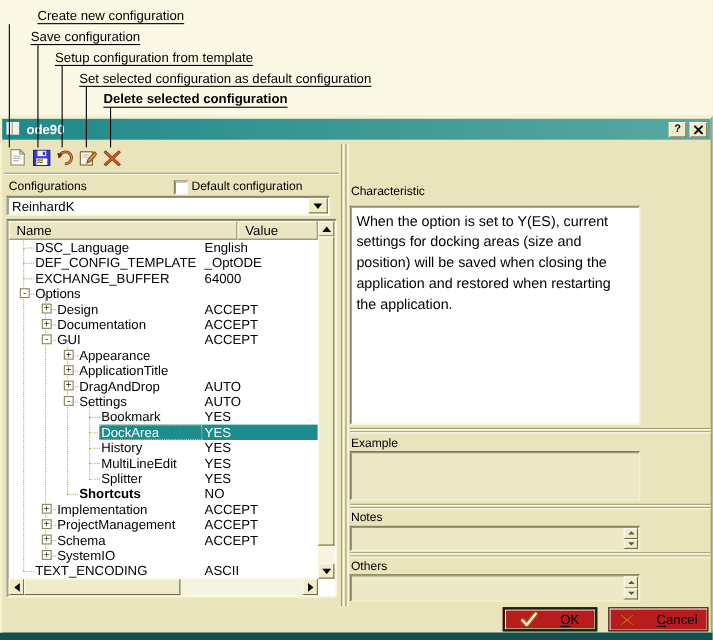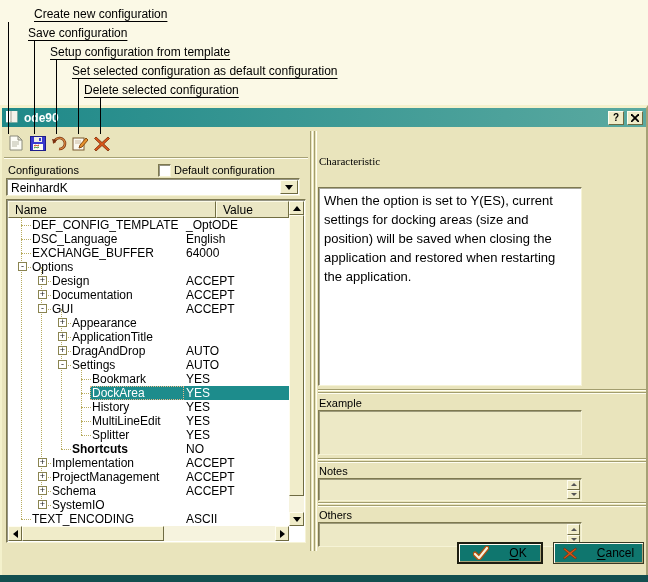--- a/index.html
+++ b/index.html
@@ -8,21 +8,21 @@
     background:#FBF9E6;
     font-family:"Liberation Sans", sans-serif;
     -webkit-font-smoothing:none;
   }
   
   .anno{position:absolute;font-size:12px;color:#000;text-decoration:underline;text-underline-offset:3px;white-space:nowrap;z-index:30;}
   .anno.a0{left:2px;top:7px;margin-left:32px;}
   .anno.a1{left:28px;top:26px;}
   .anno.a2{left:50px;top:45px;}
   .anno.a3{left:72px;top:64px;}
-  .anno.a4{left:84px;top:83px;}
+  .anno.a4{left:94px;top:83px;font-weight:bold;}
   .aline{position:absolute;width:1px;background:#000;z-index:31;}
   .aline.l0{left:8px;top:22px;height:112px;}
   .aline.l1{left:34px;top:41px;height:93px;}
   .aline.l2{left:56px;top:60px;height:74px;}
   .aline.l3{left:78px;top:79px;height:55px;}
   .aline.l4{left:100px;top:98px;height:36px;}
 
   
   .window{
     position:absolute;left:0;top:105px;width:644px;height:467px;
@@ -128,21 +128,21 @@
   .hsplit .bar.b1{top:3px;}
 
   
   .topic-header{
     position:absolute;left:316px;top:41px;width:328px;height:22px;background:#F7F3D0;
     border:1px solid;border-color:#8C8759 #FDFBE8 #FDFBE8 #8C8759;box-sizing:border-box;
     border-left:3px solid #FFFFF6;
   }
   .topic-header .txt{font-size:15px;font-weight:bold;color:#1D5B1D;padding:2px 0 0 6px;white-space:nowrap;}
   .sec-label{position:absolute;left:317px;font-size:11px;color:#000;}
-  .sec-label.p0{top:47px;font-family:Liberation Serif, serif;}
+  .sec-label.p0{top:60px;}
   .sec-label.p1{top:289px;}
   .sec-label.p2{top:357px;}
   .sec-label.p3{top:401px;}
   .sec-box{
     position:absolute;left:316px;width:264px;box-sizing:border-box;
     border:1px solid;border-color:#7E7950 #F6F3D6 #F6F3D6 #7E7950;box-shadow:inset 1px 1px 0 rgba(60,58,30,.45);
   }
   .sec-box.b0{top:79px;height:199px;background:#fff;font-size:13px;line-height:19px;padding:3px 5px;color:#000;}
   .sec-box.b1{top:302px;height:45px;background:#EDE9C6;}
   .sec-box.b2{top:370px;height:23px;background:#EDE9C6;}
@@ -150,21 +150,21 @@
   .hsplit.g0{top:281px;}
   .hsplit.g1{top:350px;}
   .hsplit.g2{top:394px;}
   .spin{position:absolute;right:1px;top:1px;bottom:1px;width:13px;display:flex;flex-direction:column;}
   .spin .sp{flex:1;background:#F0ECC9;border:1px solid;border-color:#FFFDF0 #6F6B42 #6F6B42 #FFFDF0;box-sizing:border-box;display:flex;align-items:center;justify-content:center;}
   .mini-tri-up{width:0;height:0;border-left:3px solid transparent;border-right:3px solid transparent;border-bottom:3px solid #555;}
   .mini-tri-down{width:0;height:0;border-left:3px solid transparent;border-right:3px solid transparent;border-top:3px solid #555;}
 
   
   .btn{
-    position:absolute;top:434px;height:22px;background:#0f766e;box-sizing:border-box;
+    position:absolute;top:444px;height:22px;background:#b91c1c;box-sizing:border-box;
     display:flex;align-items:center;justify-content:center;gap:20px;
     font-size:12px;color:#000;
     box-shadow:inset 1px 1px 0 #FFFDF0, inset -1px -1px 0 #A9A478;
   }
   .btn u{text-underline-offset:2px;}
   .btn.ok{left:455px;width:86px;border:2px solid #1d1d10;}
   .btn.cancel{left:551px;width:91px;border:1px solid #3a3a24;}
 </style>
 </head>
 <body>
@@ -262,27 +262,27 @@
       <div class="th-cell c0">Name</div>
       <div class="th-cell c1">Value</div>
     </div>
     <div id="tree-rows">
       <div class="spine s0"></div>
       <div class="spine s1"></div>
       <div class="spine s2"></div>
       <div class="spine s3"></div>
     <div class="trow">
           <span class="stub" style="left: 13px;"></span>
+          <span class="nm" style="left: 24px;">DSC_Language</span>
+          <span class="val">English</span>
+        </div>
+        <div class="trow">
+          <span class="stub" style="left: 13px;"></span>
           <span class="nm" style="left: 24px;">DEF_CONFIG_TEMPLATE</span>
           <span class="val">_OptODE</span>
-        </div>
-        <div class="trow">
-          <span class="stub" style="left: 13px;"></span>
-          <span class="nm" style="left: 24px;">DSC_Language</span>
-          <span class="val">English</span>
         </div>
         <div class="trow">
           <span class="stub" style="left: 13px;"></span>
           <span class="nm" style="left: 24px;">EXCHANGE_BUFFER</span>
           <span class="val">64000</span>
         </div>
         <div class="trow">
           <span class="stub" style="left: 13px;"></span>
           <span class="exp" style="left: 10px;">-</span>
           <span class="nm" style="left: 24px;">Options</span>

